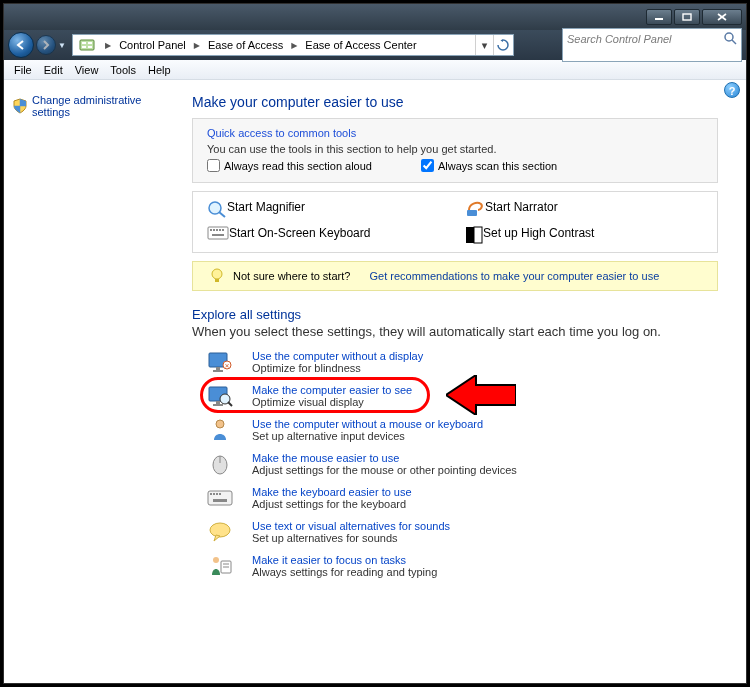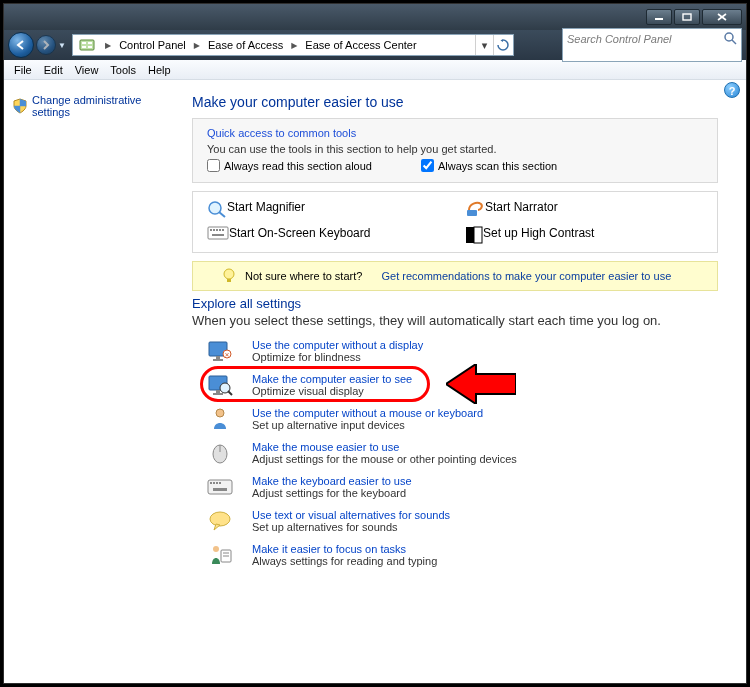--- a/index.html
+++ b/index.html
@@ -102,22 +102,22 @@
 
   .tools-box {
     border: 1px solid #d9d9d9; background: #fff; padding: 8px 14px;
     display: grid; grid-template-columns: 1fr 1fr; row-gap: 8px; column-gap: 20px;
     margin-bottom: 8px;
   }
   .tool { display: flex; align-items: flex-start; font-size: 12px; cursor: pointer; }
   .tool svg { flex-shrink: 0; }
 
   .hint {
-    border: 1px solid #e7e39a; background: #fffdcf; padding: 6px 28px;
-    display: flex; align-items: center; gap: 8px; font-size: 11px; margin-bottom: 5px;
+    border: 1px solid #e7e39a; background: #fffdcf; padding: 6px 16px;
+    display: flex; align-items: center; gap: 8px; font-size: 11px; margin-bottom: 16px;
   }
   .hint a { color: #0a3ea0; text-decoration: none; }
 
   .explore-h { color: #003399; font-size: 13px; margin: 4px 0 2px; }
   .explore-sub { font-size: 13px; color: #333; margin-bottom: 8px; }
 
   .settings-list { display: flex; flex-direction: column; gap: 4px; margin-left: 14px; }
   .setting { display: flex; align-items: flex-start; gap: 18px; padding: 3px 0; position: relative; }
   .setting .icon { width: 28px; height: 24px; flex-shrink: 0; display: flex; align-items: center; justify-content: center; }
   .setting .txt .link { color: #0645c8; font-size: 11px; cursor: pointer; }

